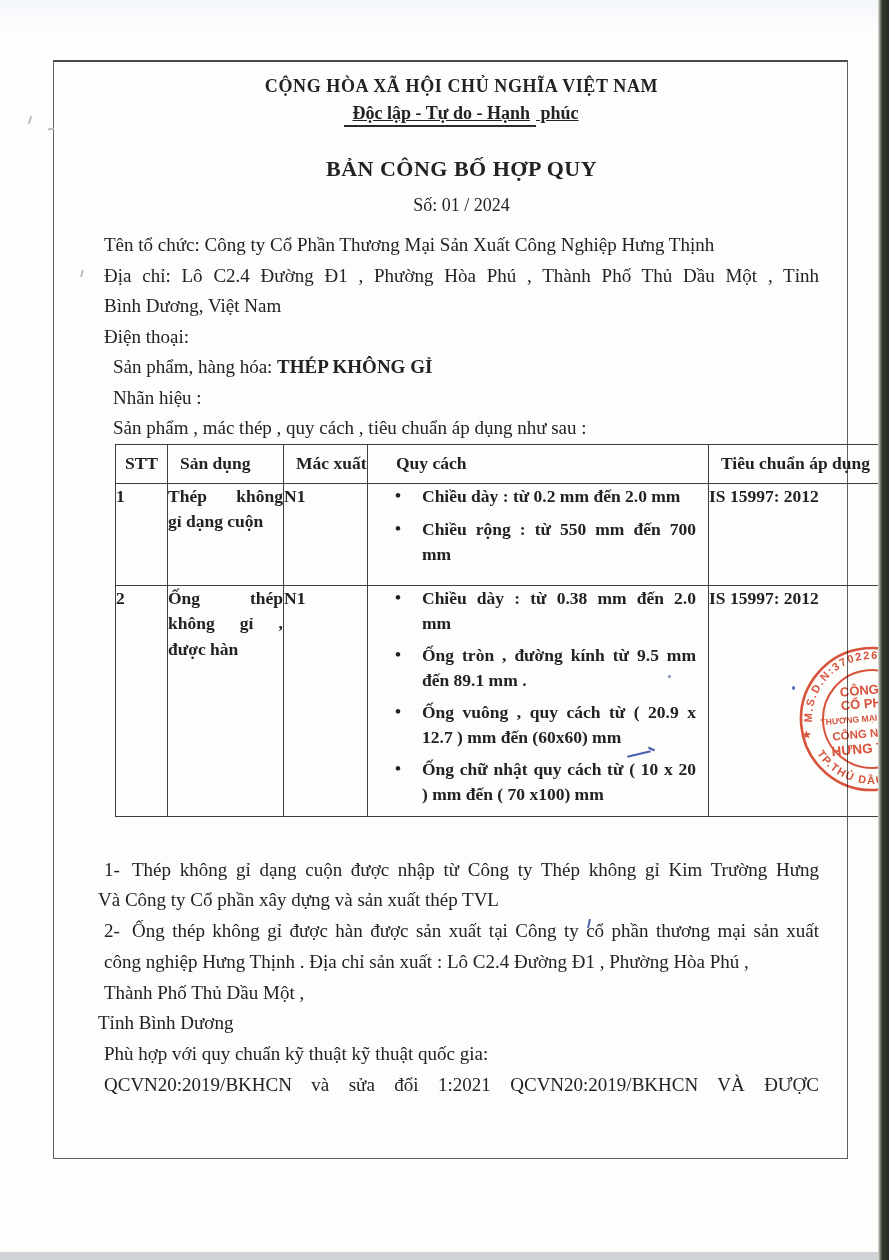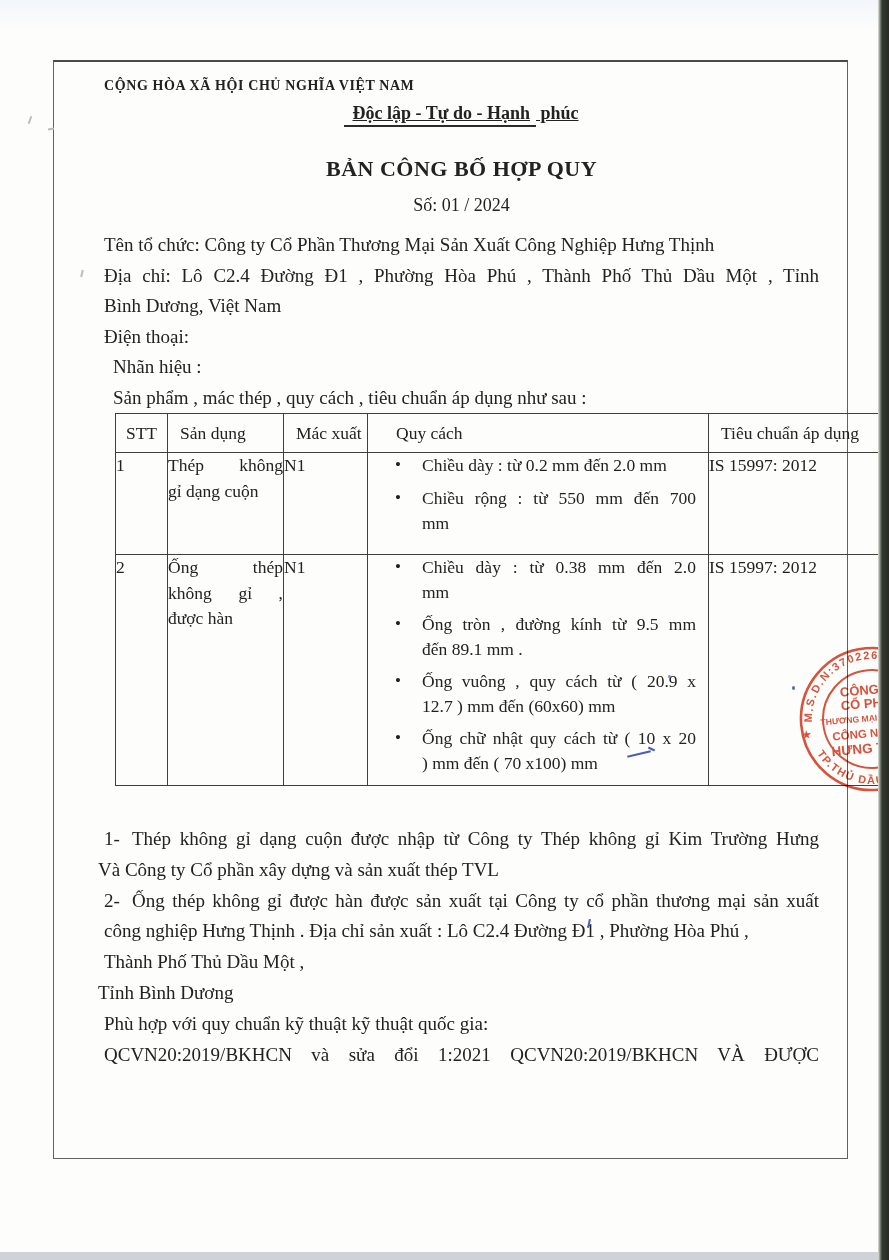--- a/index.html
+++ b/index.html
@@ -10,35 +10,35 @@
     color:#222;
   }
   
   .frame {
     position:absolute; left:53px; top:60px; width:795px; height:1099px;
     border:1.5px solid #616161; border-top:2.2px solid #4a4a4a;
     box-sizing:border-box;
   }
   .content { padding:13px 28px 0 50px; }
 
-  .nat-line { font-weight:bold; font-size:14px; letter-spacing:.6px; line-height:22px;font-family:Liberation Serif, serif; }
+  .nat-line { text-align:center; font-weight:bold; font-size:18px; letter-spacing:.6px; line-height:22px;font-family:Liberation Serif, serif; }
   .motto { text-align:center; font-weight:bold; font-size:18px; line-height:22px; margin-top:5px;text-decoration:underline; }
   .motto .uline { border-bottom:2px solid #2a2a2a; padding:0 6px 2px 8px; }
   .doc-title { text-align:center; font-weight:bold; font-size:22px; letter-spacing:.5px; line-height:24px; margin-top:33px; }
   .doc-number { text-align:center; font-size:18px; line-height:22px; margin-top:13px; }
 
   .body-block { margin-top:14px; font-size:19px; line-height:30.5px; }
   .b-line { }
   .just-last { text-align:justify; text-align-last:justify; }
   .indent8 { padding-left:9px; }
   .bold { font-weight:bold; }
 
   
   table.spec { border-collapse:collapse; margin-left:11px; margin-top:0px; table-layout:fixed; width:773px; font-size:17.5px; }
-  table.spec td, table.spec th { border:1.3px solid #3f3f3f; vertical-align:top; font-weight:normal; text-align:left; box-sizing:border-box; padding:0;margin-left:6px; }
+  table.spec td, table.spec th { border:1.3px solid #3f3f3f; vertical-align:top; font-weight:bold; text-align:left; box-sizing:border-box; padding:0;margin-left:6px; }
   tr.hdr th { height:39px; vertical-align:middle; padding-left:12px; font-size:17.5px; }
   tr.hdr th.c-stt { text-align:center; padding-left:0; }
   tr.hdr th.c-qc { padding-left:28px; }
   td.cell { padding-top:9px; line-height:25.5px; }
   td.c-stt { text-align:center; }
   td.c-sp { padding-left:12px; padding-right:12px; }
   td.c-mt { text-align:center; }
   td.c-tc { padding-left:12px; }
   td.c-qc { padding-left:0; }
   .qc-item { position:relative; padding-left:54px; padding-right:12px; margin-bottom:8px; line-height:25px; }
@@ -105,20 +105,21 @@
       <div class="motto"><span class="uline">Độc lập - Tự do - Hạnh</span><span> phúc</span></div>
 
       <div class="doc-title">BẢN CÔNG BỐ HỢP QUY</div>
       <div class="doc-number">Số: 01 / 2024</div>
 
       <div class="body-block">
         <div class="b-line">Tên tổ chức: Công ty Cổ Phần Thương Mại Sản Xuất Công Nghiệp Hưng Thịnh</div>
         <div class="b-line just-last">Địa chỉ: Lô C2.4 Đường Đ1 , Phường Hòa Phú , Thành Phố Thủ Dầu Một , Tỉnh</div>
         <div class="b-line">Bình Dương, Việt Nam</div>
         <div class="b-line">Điện thoại:</div>
+        <div class="b-line indent8"><span>Sản phẩm, hàng hóa: </span><span class="bold">THÉP KHÔNG GỈ</span></div>
         <div class="b-line indent8">Nhãn hiệu :</div>
         <div class="b-line indent8">Sản phẩm , mác thép , quy cách , tiêu chuẩn áp dụng như sau :</div>
       </div>
 
       <table class="spec">
         <colgroup>
           <col style="width:52px">
             <col style="width:116px">
             <col style="width:84px">
             <col style="width:341px">

